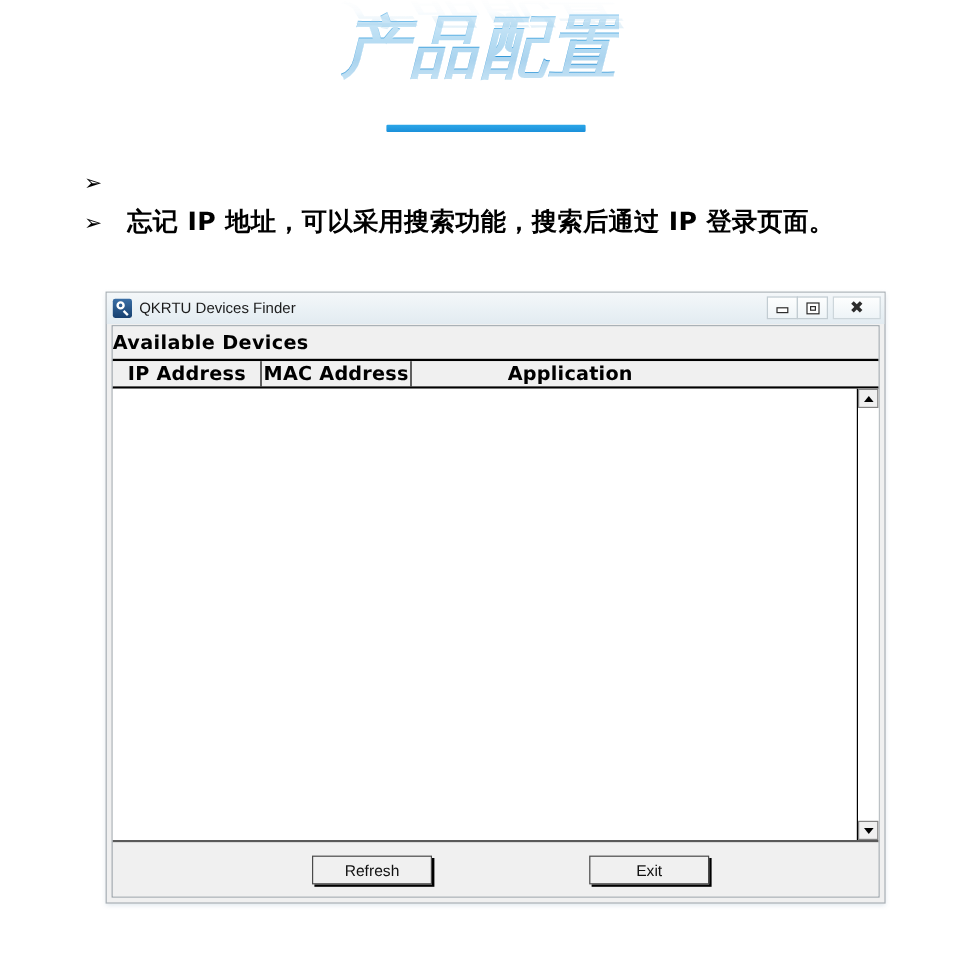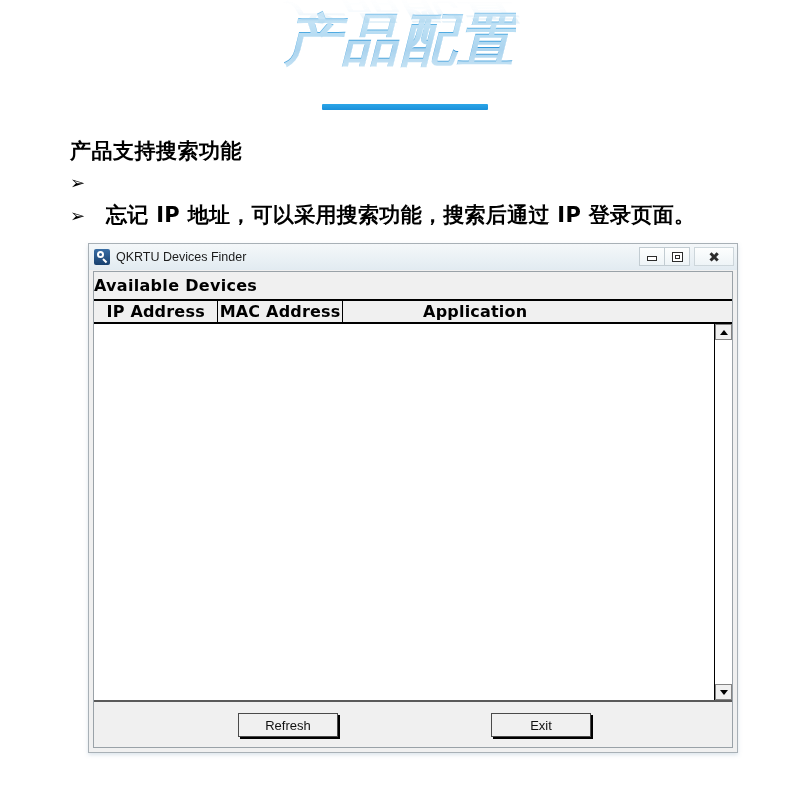--- a/index.html
+++ b/index.html
@@ -313,34 +313,33 @@
     box-shadow: 2px 2px 0 0 #000000;
     font-family: "Liberation Sans", sans-serif;
     font-size: 13px;
     color: #111111;
     display: flex;
     align-items: center;
     justify-content: center;
     box-sizing: border-box;
     cursor: default;
   }
-  #btn-refresh { left: 144px; width: 100px; }
+  #btn-refresh { left: 166px; width: 100px; }
   #btn-exit    { left: 397px; width: 100px; }
 </style>
 </head>
 <body>
 
 <div id="title-block">
   <span id="page-title">产品配置</span>
   <span id="page-title-reflection">产品配置</span>
 </div>
 <div id="title-underline"></div>
 
 <div id="copy-block">
-  <div class="copy-heading">产品支持搜索功能</div>
   <div class="copy-bullet">
     <span class="bullet-marker">➢</span>
   </div>
   <div class="copy-bullet">
     <span class="bullet-marker">➢</span>
     <span>忘记 IP 地址，可以采用搜索功能，搜索后通过 IP 登录页面。</span>
   </div>
 </div>
 
 <div id="app-window">

